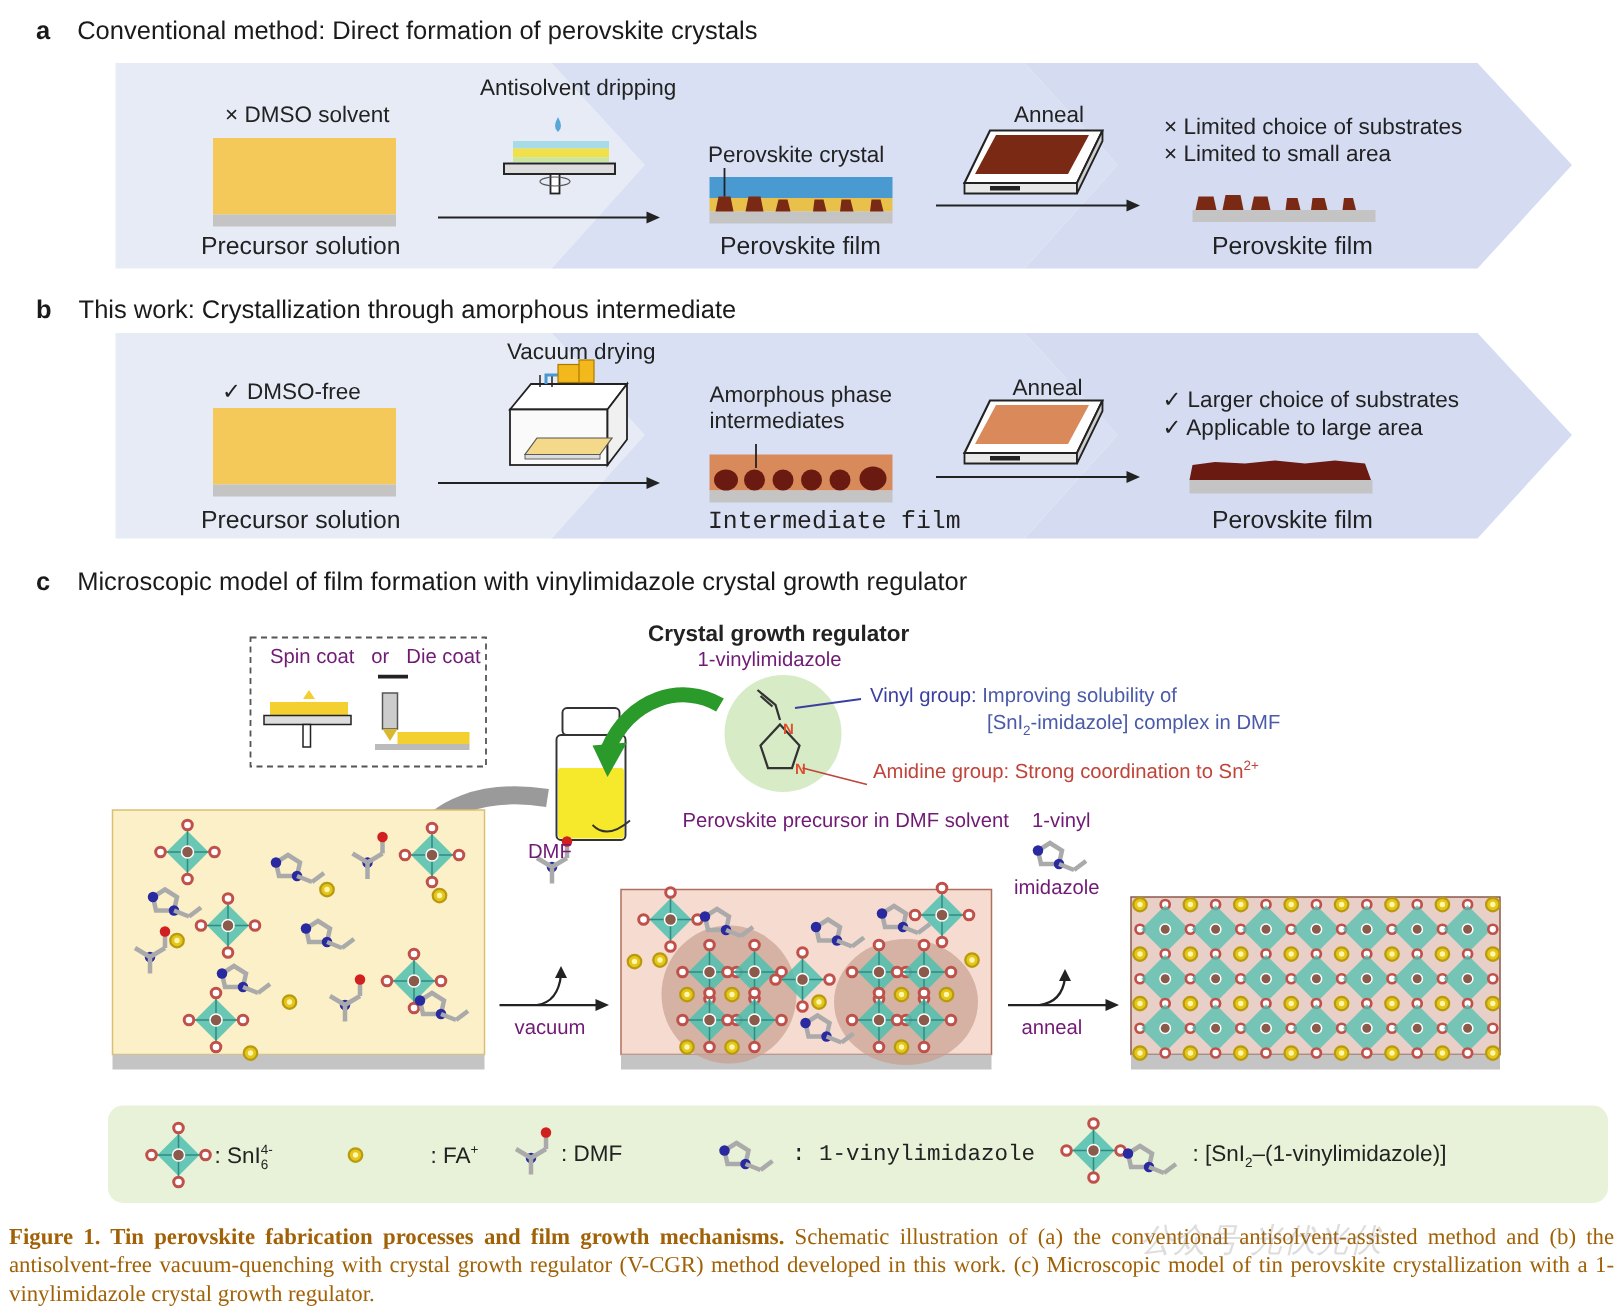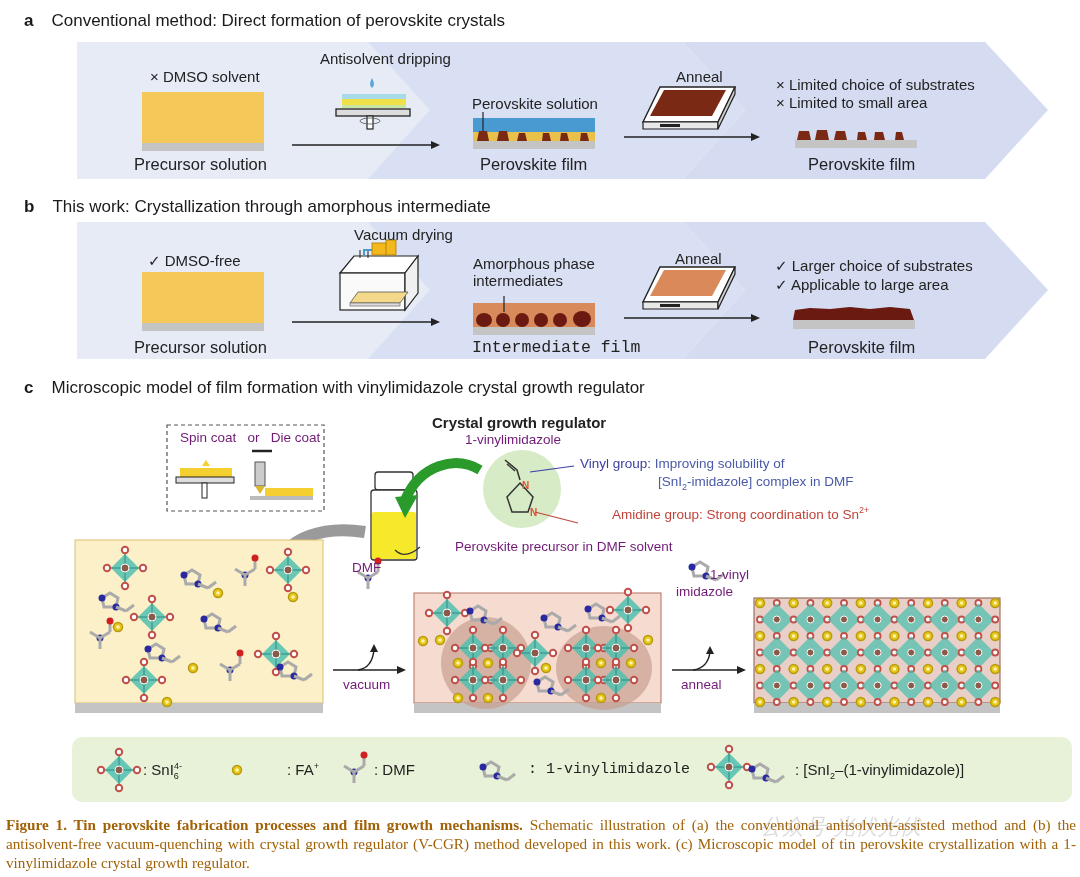--- a/index.html
+++ b/index.html
@@ -122,33 +122,33 @@
 
   <g>
     <path d="M793,320 L795,310 L810,308 L830,309 L850,307 L870,309 L890,307 L910,309 L914,320 Z" fill="#6a1a10"></path>
     <rect x="793" y="320" width="122" height="9" fill="#c4c4c4"></rect>
   </g>
 </svg>
 
 <div class="abs lbl" style="left:150px;top:68px;">× DMSO solvent</div>
 <div class="abs lbl-big" style="left:134px;top:155px;">Precursor solution</div>
 <div class="abs lbl" style="left:320px;top:50px;">Antisolvent dripping</div>
-<div class="abs lbl" style="left:472px;top:95px;">Perovskite solution</div>
+<div class="abs lbl" style="left:472px;top:95px;">Perovskite crystal</div>
 <div class="abs lbl-big" style="left:480px;top:155px;">Perovskite film</div>
 <div class="abs lbl" style="left:676px;top:68px;">Anneal</div>
 <div class="abs lbl" style="left:776px;top:76px;">× Limited choice of substrates</div>
 <div class="abs lbl" style="left:776px;top:94px;">× Limited to small area</div>
 <div class="abs lbl-big" style="left:808px;top:155px;">Perovskite film</div>
 
 <div class="abs panel-head" style="left:24px;top:197px;">
   <b>b</b><span>This work: Crystallization through amorphous intermediate</span>
 </div>
 <div class="abs lbl" style="left:148px;top:252px;">✓ DMSO-free</div>
 <div class="abs lbl-big" style="left:134px;top:338px;">Precursor solution</div>
-<div class="abs lbl" style="left:338px;top:226px;margin-left:16px;">Vacuum drying</div>
+<div class="abs lbl" style="left:338px;top:226px;">Vacuum drying</div>
 <div class="abs lbl" style="left:473px;top:255px;">Amorphous phase</div>
 <div class="abs lbl" style="left:473px;top:272px;">intermediates</div>
 <div class="abs lbl-big" style="left:472px;top:338px;font-family:Liberation Mono, monospace;">Intermediate film</div>
 <div class="abs lbl" style="left:675px;top:250px;">Anneal</div>
 <div class="abs lbl" style="left:775px;top:257px;">✓ Larger choice of substrates</div>
 <div class="abs lbl" style="left:775px;top:276px;">✓ Applicable to large area</div>
 <div class="abs lbl-big" style="left:808px;top:338px;">Perovskite film</div>
 
 <div class="abs panel-head" style="left:24px;top:378px;">
   <b>c</b><span>Microscopic model of film formation with vinylimidazole crystal growth regulator</span>
@@ -443,29 +443,29 @@
 </div>
 <div class="abs lbl" style="left:432px;top:414px;font-weight:700;">Crystal growth regulator</div>
 <div class="abs lbl-sm" style="left:465px;top:432px;">1-vinylimidazole</div>
 <div class="abs lbl-sm" style="left:580px;top:456px;color:#3b3fa0;">
   <span>Vinyl group:</span>
   <span style="color:#4a5aa8">Improving solubility of</span>
 </div>
 <div class="abs lbl-sm" style="left:658px;top:474px;color:#4a5aa8;text-align:right;">
   <span>[SnI</span><sub style="font-size:9px">2</sub><span>-imidazole] complex in DMF</span>
 </div>
-<div class="abs lbl-sm" style="left:582px;top:505px;color:#c0443a;margin-left:30px;">
+<div class="abs lbl-sm" style="left:582px;top:505px;color:#c0443a;">
   <span>Amidine group:</span>
   <span>Strong coordination to Sn</span><sup style="font-size:9px">2+</sup>
 </div>
 <div class="abs lbl-sm" style="left:455px;top:539px;">Perovskite precursor in DMF solvent</div>
 
 <div class="abs lbl-sm" style="left:352px;top:560px;">DMF</div>
 <div class="abs lbl-sm" style="left:343px;top:677px;">vacuum</div>
-<div class="abs lbl-sm" style="left:688px;top:567px;margin-left:22px;">1-vinyl</div>
+<div class="abs lbl-sm" style="left:688px;top:539px;">1-vinyl</div>
 <div class="abs lbl-sm" style="left:676px;top:584px;">imidazole</div>
 <div class="abs lbl-sm" style="left:681px;top:677px;">anneal</div>
 
 <div class="abs lbl" style="left:143px;top:761px;">
   <span>: SnI</span><sub style="font-size:9px">6</sub><sup style="font-size:9px;margin-left:-5px">4-</sup>
 </div>
 <div class="abs lbl" style="left:246px;top:761px;margin-left:41px;">
   <span>: FA</span><sup style="font-size:9px">+</sup>
 </div>
 <div class="abs lbl" style="left:374px;top:761px;">: DMF</div>

